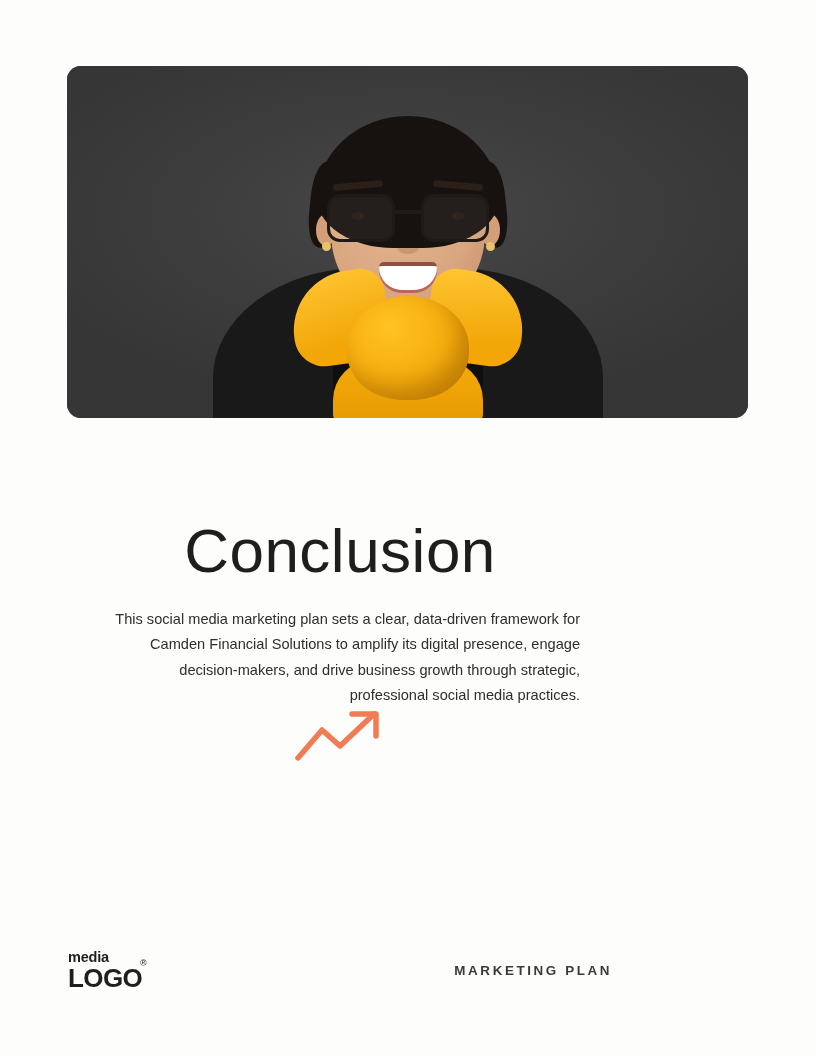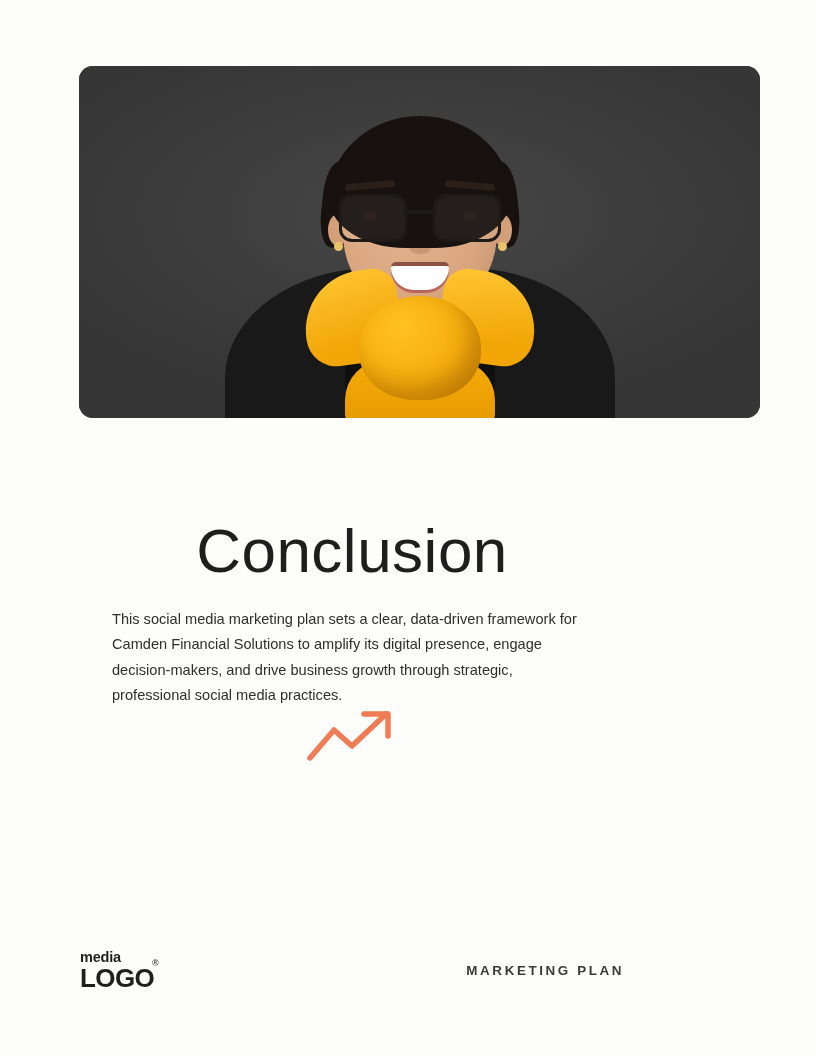--- a/index.html
+++ b/index.html
@@ -12,21 +12,20 @@
     background: #fdfdfb;
     font-family: "Liberation Sans", sans-serif;
     color: #222222;
     overflow: hidden;
   }
   .page {
     position: relative;
     width: 680px;
     height: 1056px;
     box-sizing: border-box;
-    margin-left: 12px;
   }
 
   
   .hero {
     position: absolute;
     left: 67px;
     top: 66px;
     width: 681px;
     height: 352px;
     border-radius: 14px;
@@ -264,21 +263,21 @@
     font-size: 62px;
     line-height: 74px;
     font-weight: 400;
     letter-spacing: 0.5px;
     color: #1e1e1e;
   }
 
   
   .para {
     position: absolute;
-    text-align: left;
+    text-align: right;
     font-size: 14.6px;
     line-height: 25.6px;
     color: #2e2e2e;
   }
   .para-top {
     left: 100px;
     right: 100px;
     top: 592px;
   }
   .para-bottom {

